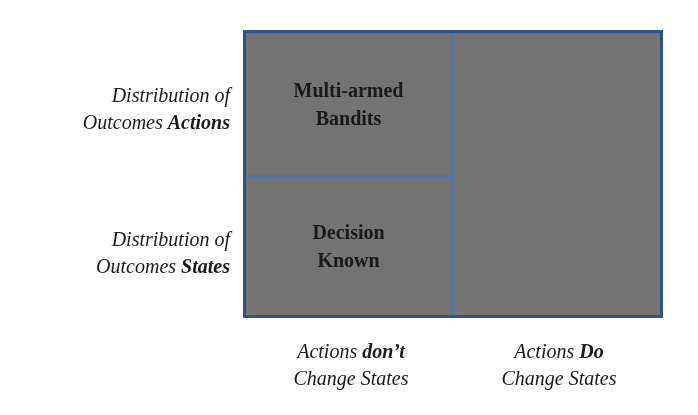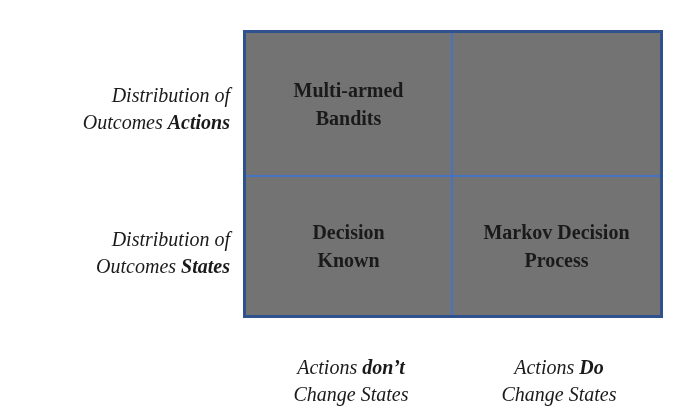--- a/index.html
+++ b/index.html
@@ -55,21 +55,21 @@
     font-size: 20px;
     line-height: 27px;
     white-space: nowrap;
   }
   .row-label.r1 { top: 82px; }
   .row-label.r2 { top: 226px; }
 
   
   .col-label {
     position: absolute;
-    top: 354px;
+    top: 338px;
     width: 190px;
     text-align: center;
     font-style: italic;
     font-size: 20px;
     line-height: 27px;
     white-space: nowrap;
   }
   .col-label.c1 { left: 256px; }
   .col-label.c2 { left: 464px; }
 
@@ -94,24 +94,20 @@
     <div class="cell col-left row-top">
       <span>Multi-armed</span>
       <span>Bandits</span>
     </div>
     <div class="cell col-right row-top">
     </div>
     <div class="cell col-left row-bottom">
       <span>Decision</span>
       <span>Known</span>
     </div>
-    <div class="cell col-right row-bottom">
-      <span>Markov Decision</span>
-      <span>Process</span>
-    </div>
   </div>
 
   <div class="col-label c1">
     <span>Actions </span><span class="em">don’t</span><br>
     <span>Change States</span>
   </div>
 
   <div class="col-label c2">
     <span>Actions </span><span class="em">Do</span><br>
     <span>Change States</span>

